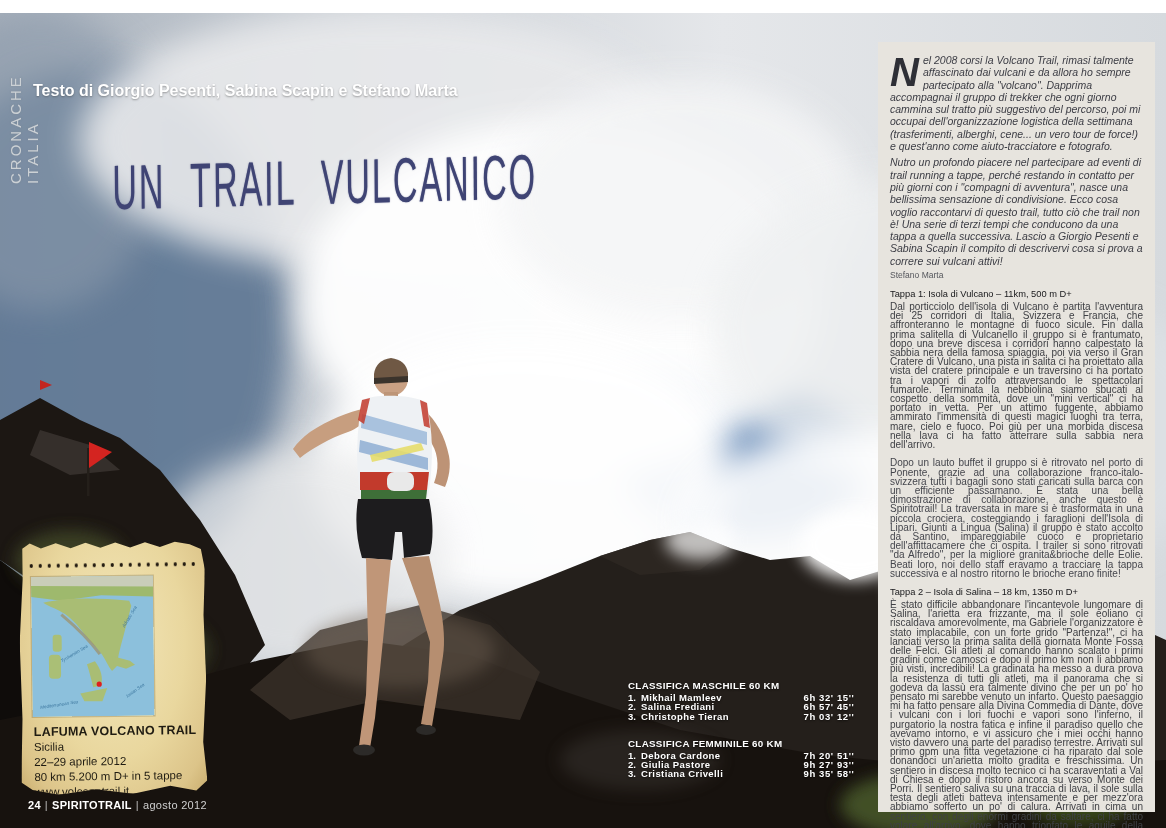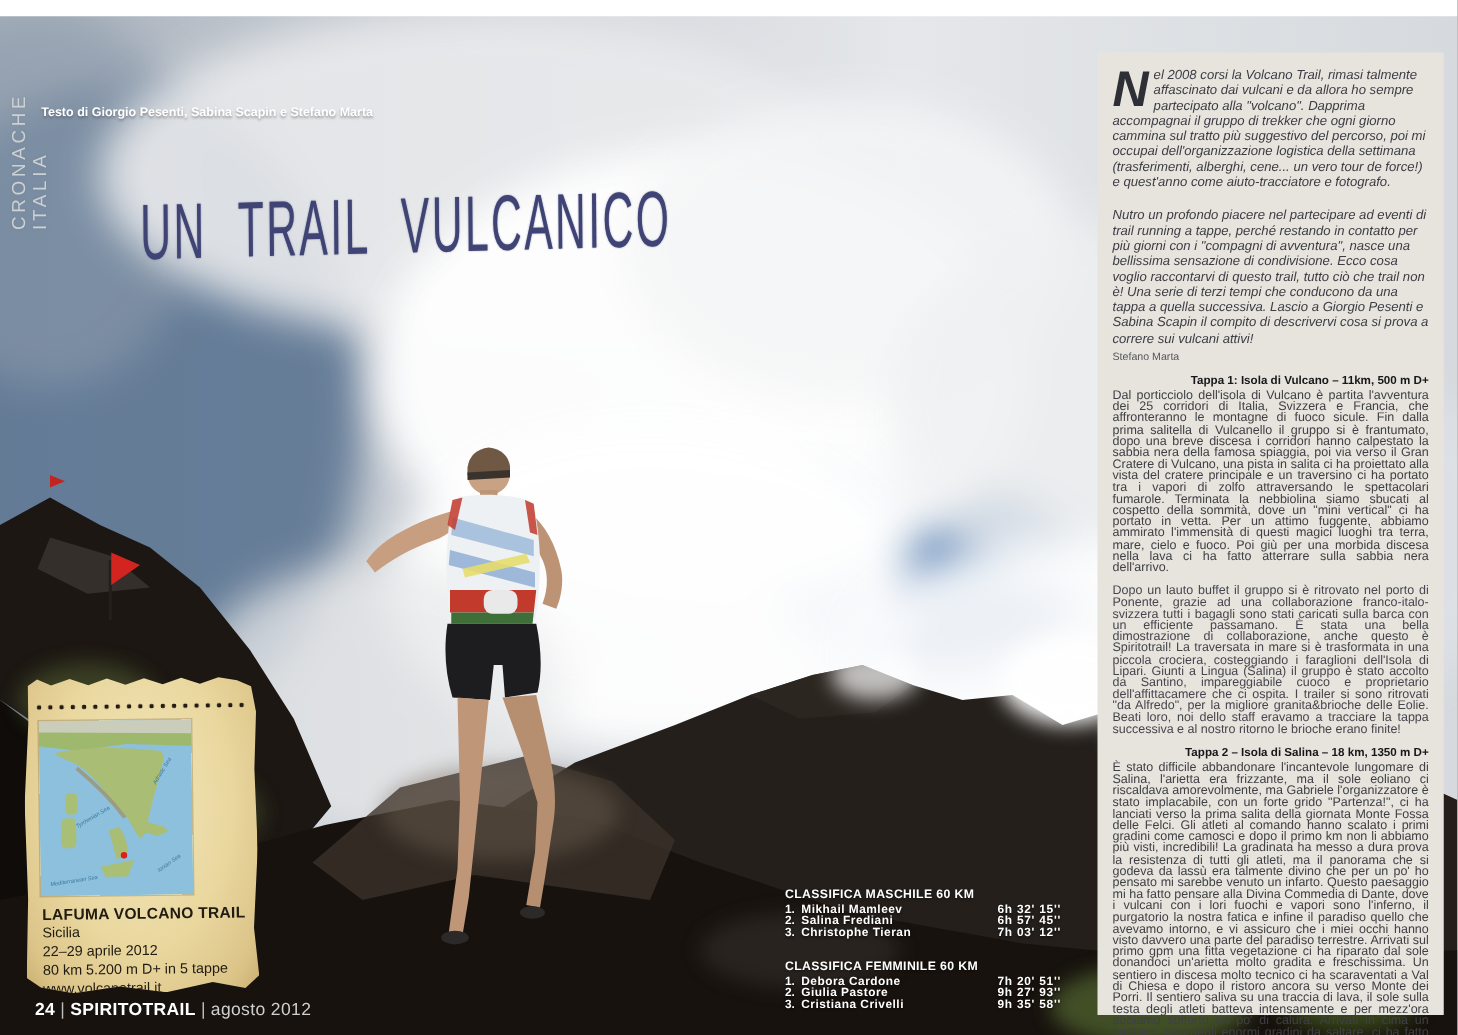--- a/index.html
+++ b/index.html
@@ -8,68 +8,68 @@
   #photo-svg{position:absolute;left:0;top:0;width:1166px;height:828px;display:block;}
   .top-border{position:absolute;left:0;top:0;width:1166px;height:13px;background:#ffffff;z-index:5;}
 
   
   .section-label{position:absolute;left:7px;top:16px;height:168px;z-index:6;
     writing-mode:vertical-rl;transform:rotate(180deg);
     font-size:15px;letter-spacing:3px;color:#ccd1d5;text-shadow:0 0 2px rgba(120,125,130,.35);}
 
   
   .credits{position:absolute;left:33px;top:83px;z-index:6;color:#ffffff;
-    font-size:10px;font-weight:bold;line-height:15px;text-shadow:0 1px 2px rgba(60,60,60,.45);}
+    font-size:16px;font-weight:bold;line-height:15px;text-shadow:0 1px 2px rgba(60,60,60,.45);}
 
   
   .title{position:absolute;left:112px;top:152px;z-index:6;color:#3f4474;
     font-size:34px;letter-spacing:2px;word-spacing:14px;white-space:nowrap;
     transform:scaleY(1.85) rotate(-0.8deg);transform-origin:left top;
     text-shadow:0 0 1px rgba(63,68,116,.6);}
 
   
-  .results{position:absolute;left:628px;top:710px;width:232px;z-index:6;color:#ffffff;
+  .results{position:absolute;left:628px;top:680px;width:232px;z-index:6;color:#ffffff;
     font-size:9.5px;font-weight:bold;text-shadow:0 1px 2px rgba(0,0,0,.55);}
   .results .grp2{margin-top:17px;}
   .results h4{margin:0 0 2px 0;font-size:9.8px;letter-spacing:.3px;font-weight:bold;}
   .res-row{display:flex;line-height:9.3px;}
   .res-pos{width:13px;}
   .res-name{flex:1;letter-spacing:.4px;}
-  .res-time{width:62px;text-align:left;letter-spacing:.6px;margin-left:28px;}
+  .res-time{width:62px;text-align:center;letter-spacing:.6px;margin-left:28px;}
 
   
   .article{position:absolute;left:878px;top:42px;width:277px;height:770px;z-index:6;
     background:#e7e4de;box-sizing:border-box;padding:12px 12px 10px 12px;color:#3f4045;}
   .article .intro{font-style:italic;font-size:10.5px;line-height:12.3px;color:#3b3c44;margin:0;}
-  .article .intro.p2{margin-top:14px;}
+  .article .intro.p2{margin-top:4px;}
   .dropcap{float:left;font-size:40px;line-height:32px;font-weight:bold;font-style:italic;
     padding:2px 4px 0 0;color:#2e2f36;}
   .signature{font-size:8.5px;color:#55565c;margin:3px 0 0 0;line-height:10px;}
-  .article h3{font-size:9.3px;line-height:11px;color:#17171a;margin:9px 0 2px 0;font-weight:bold;text-align:right;}
+  .article h3{font-size:9.3px;line-height:11px;color:#17171a;margin:9px 0 2px 0;font-weight:normal;}
   .article .body{font-size:10px;line-height:9.2px;text-align:justify;margin:0;}
   .article .interlude{margin-top:9px;color:#45464d;}
 
   
   .event-card{position:absolute;left:20px;top:540px;width:186px;height:254px;z-index:6;
     transform:rotate(-0.7deg);
     background:radial-gradient(ellipse at 50% 40%, #f3e6ba 0%, #e9d79e 55%, #dcc489 85%, #c9ad6e 100%);
     clip-path:polygon(2% 3%,6% 1%,12% 3%,20% 1%,28% 3%,36% 1%,44% 3%,52% 1%,60% 3%,68% 1%,
       76% 3%,84% 1%,92% 2%,98% 4%,100% 12%,99% 30%,100% 55%,98% 80%,100% 95%,94% 99%,80% 97%,
       60% 100%,40% 98%,20% 100%,6% 98%,0% 95%,1% 70%,0% 40%,2% 15%);}
   .perforation{position:absolute;left:8px;right:8px;top:22px;height:6px;
     background-image:radial-gradient(circle, #241c12 0 1.6px, transparent 2px);
     background-size:9px 6px;background-repeat:repeat-x;}
   .map-wrap{position:absolute;left:12px;top:36px;width:122px;height:140px;
     box-shadow:0 0 0 1px rgba(90,70,30,.25);}
   .card-text{position:absolute;left:13px;top:184px;color:#201c12;}
   .card-name{font-size:12.5px;font-weight:bold;line-height:15px;letter-spacing:.2px;}
   .card-line{font-size:11.5px;line-height:15px;}
 
   
-  .footer{position:absolute;left:28px;top:799px;z-index:6;font-size:14px;color:#e6e6e6;
+  .footer{position:absolute;left:28px;top:799px;z-index:6;font-size:11px;color:#e6e6e6;
     letter-spacing:.3px;}
   .footer .pg,.footer .mag{font-weight:bold;color:#ffffff;}
   .footer .sep{color:#bdbdbd;padding:0 4px;font-weight:normal;}
   .footer .issue{color:#cfcfcf;}
 </style>
 </head>
 <body>
 
 <div id="page">
 

